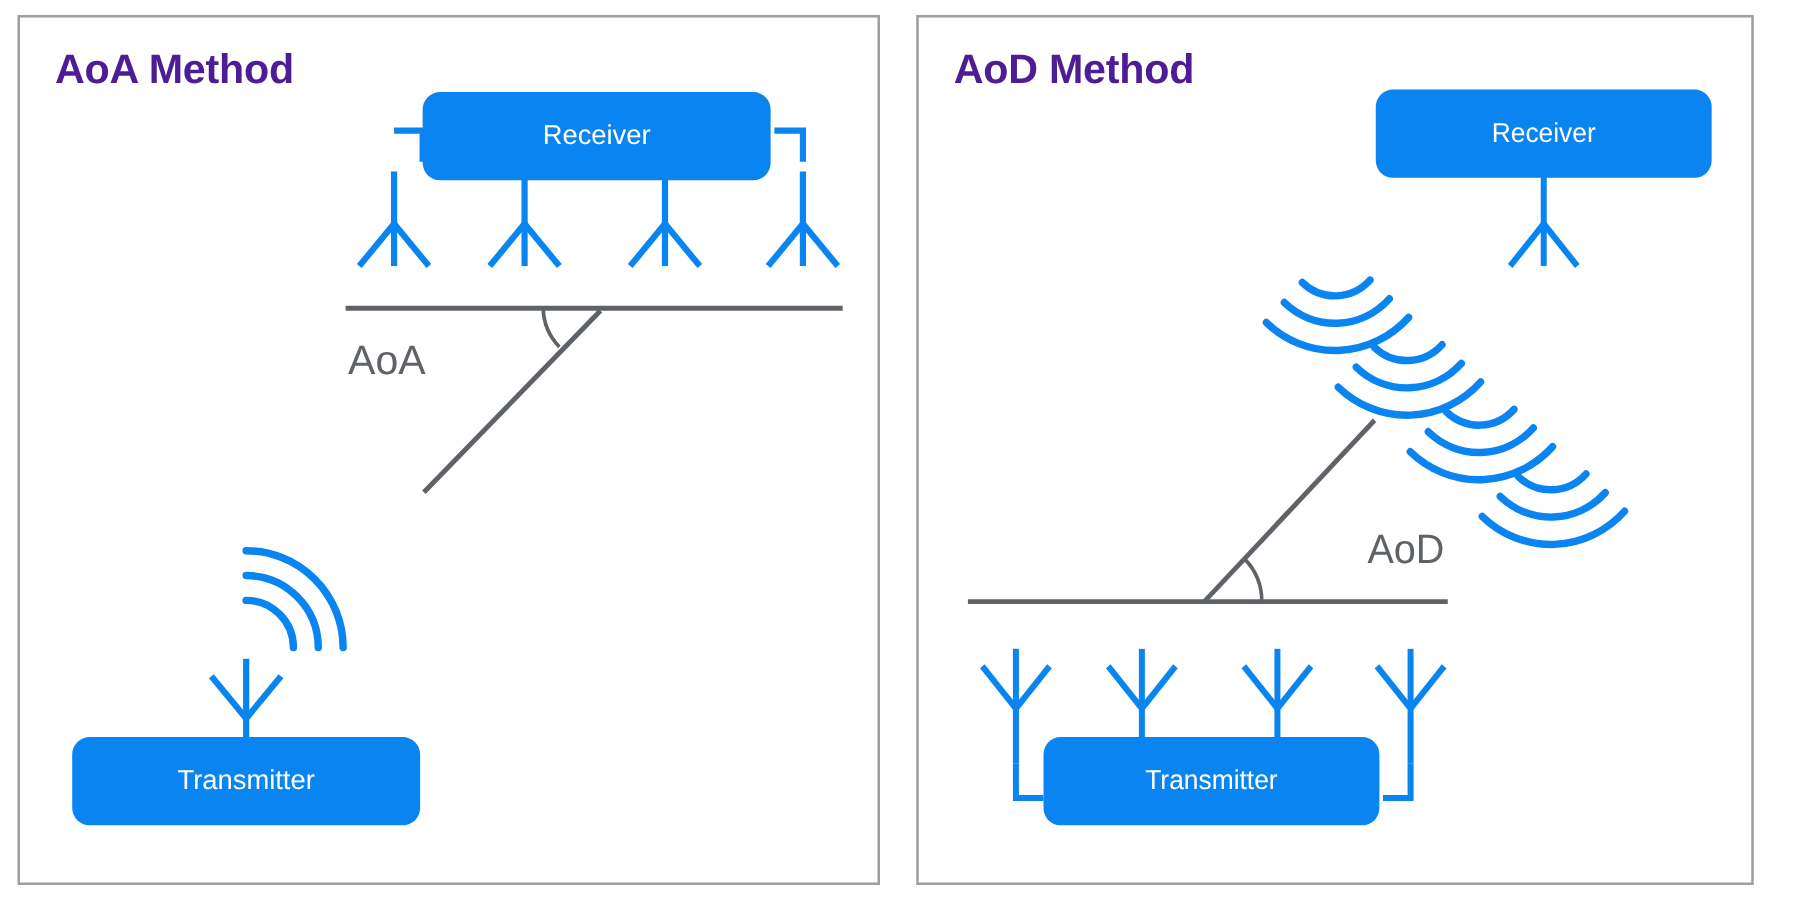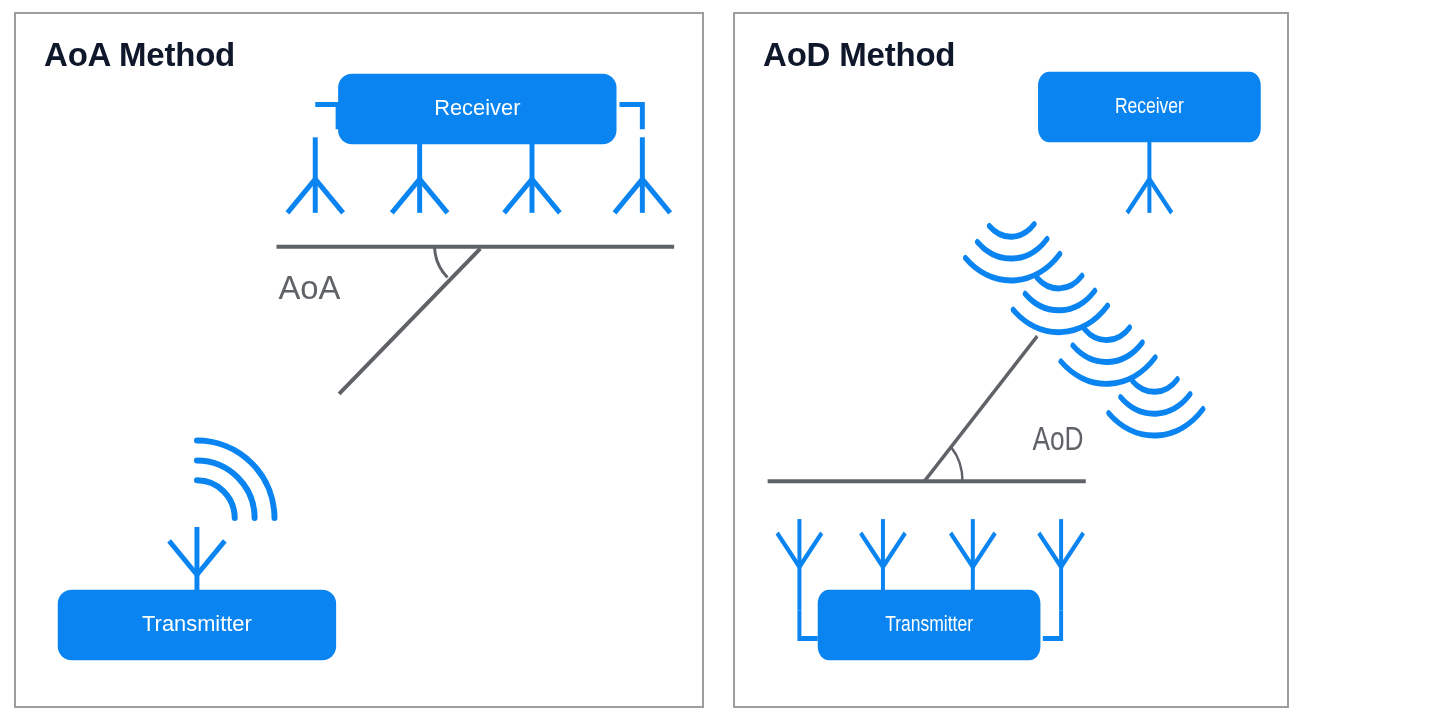--- a/index.html
+++ b/index.html
@@ -22,29 +22,29 @@
   }
   .panel {
     position: absolute;
     top: 12px;
     height: 696px;
     background: #ffffff;
     border: 2px solid #9e9e9e;
     box-sizing: border-box;
   }
   #panel-aoa { left: 14px;  width: 690px; }
-  #panel-aod { left: 733px; width: 556px; }
+  #panel-aod { left: 733px; width: 670px; }
 
   .panel-title {
     position: absolute;
     top: 22px;
     left: 28px;
     font-size: 33px;
     font-weight: bold;
-    color: #0f172a;
+    color: #4c1d95;
     letter-spacing: -0.2px;
     white-space: nowrap;
   }
   .panel-svg {
     position: absolute;
     inset: 0;
     width: 100%;
     height: 100%;
     display: block;
   }

